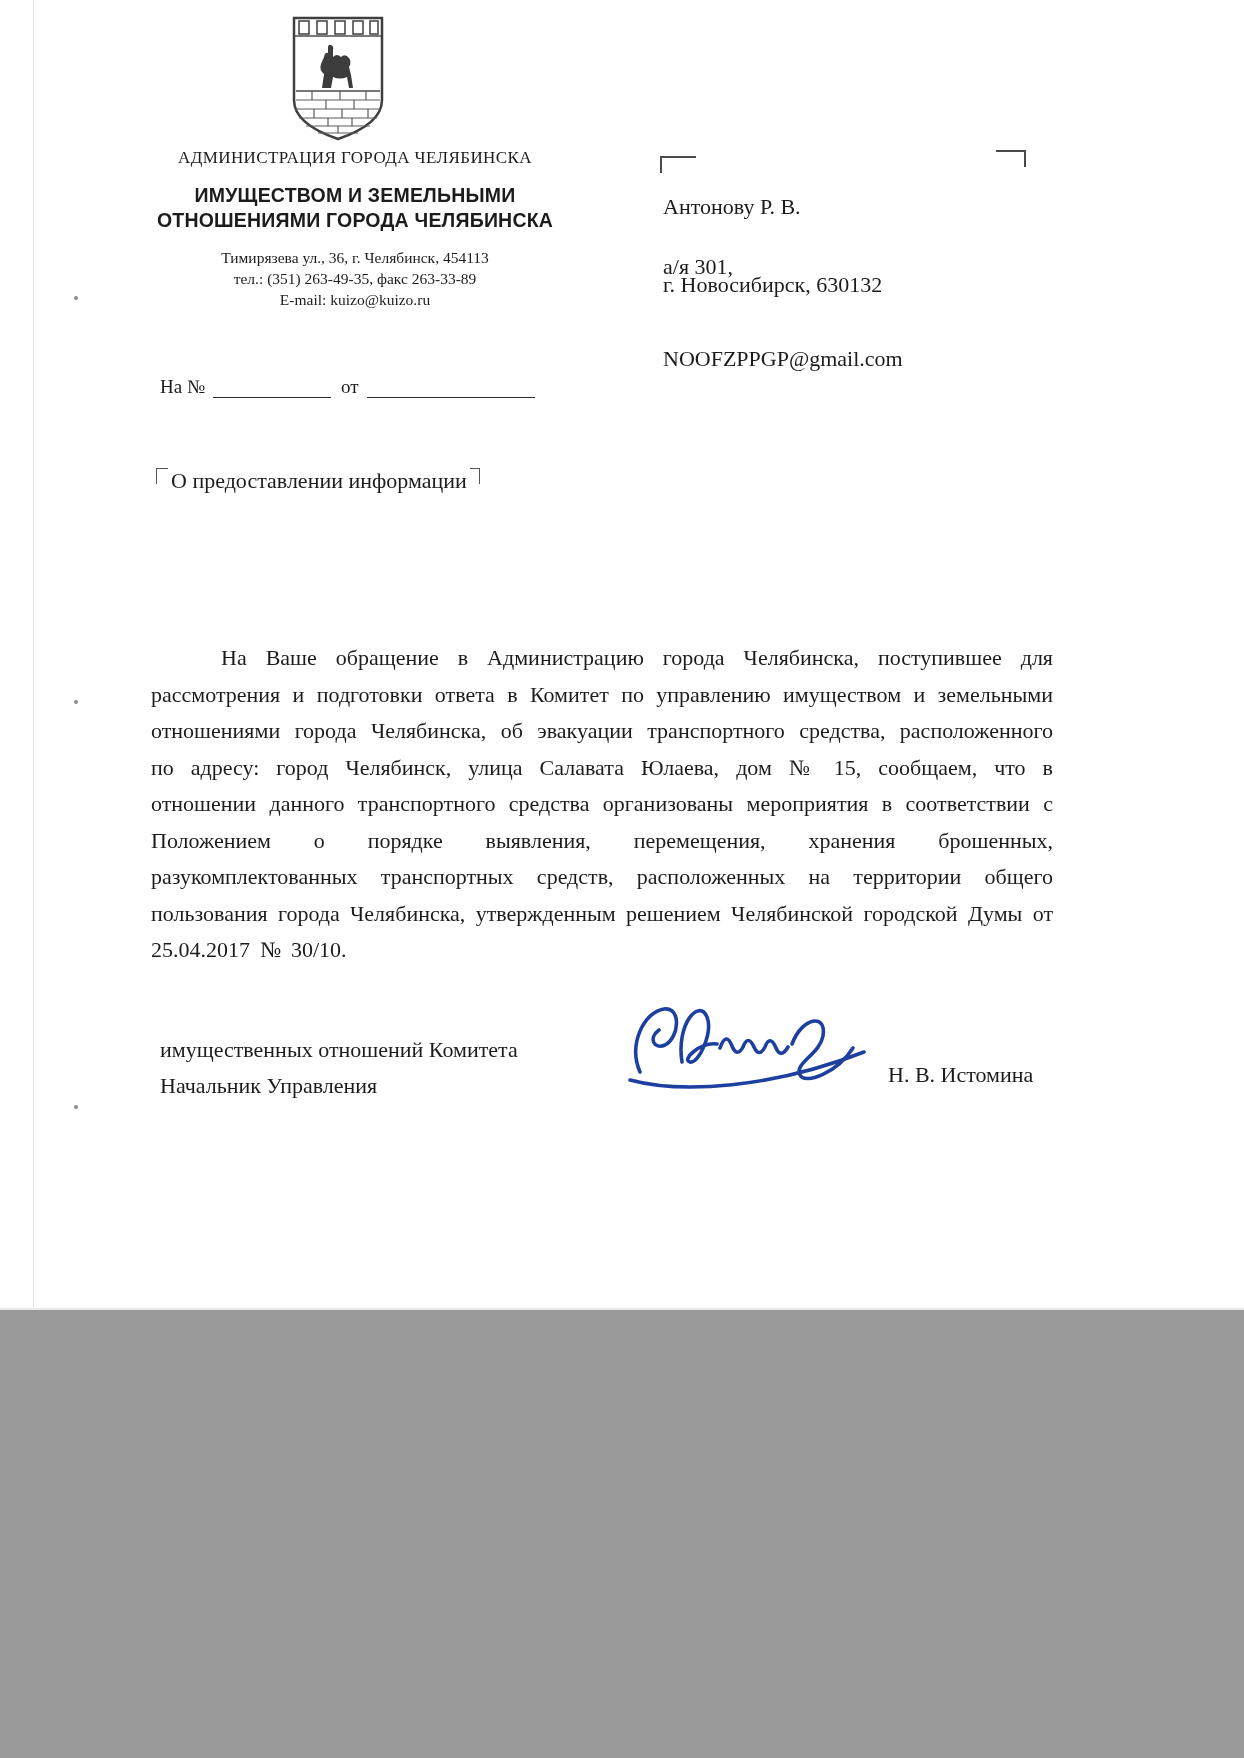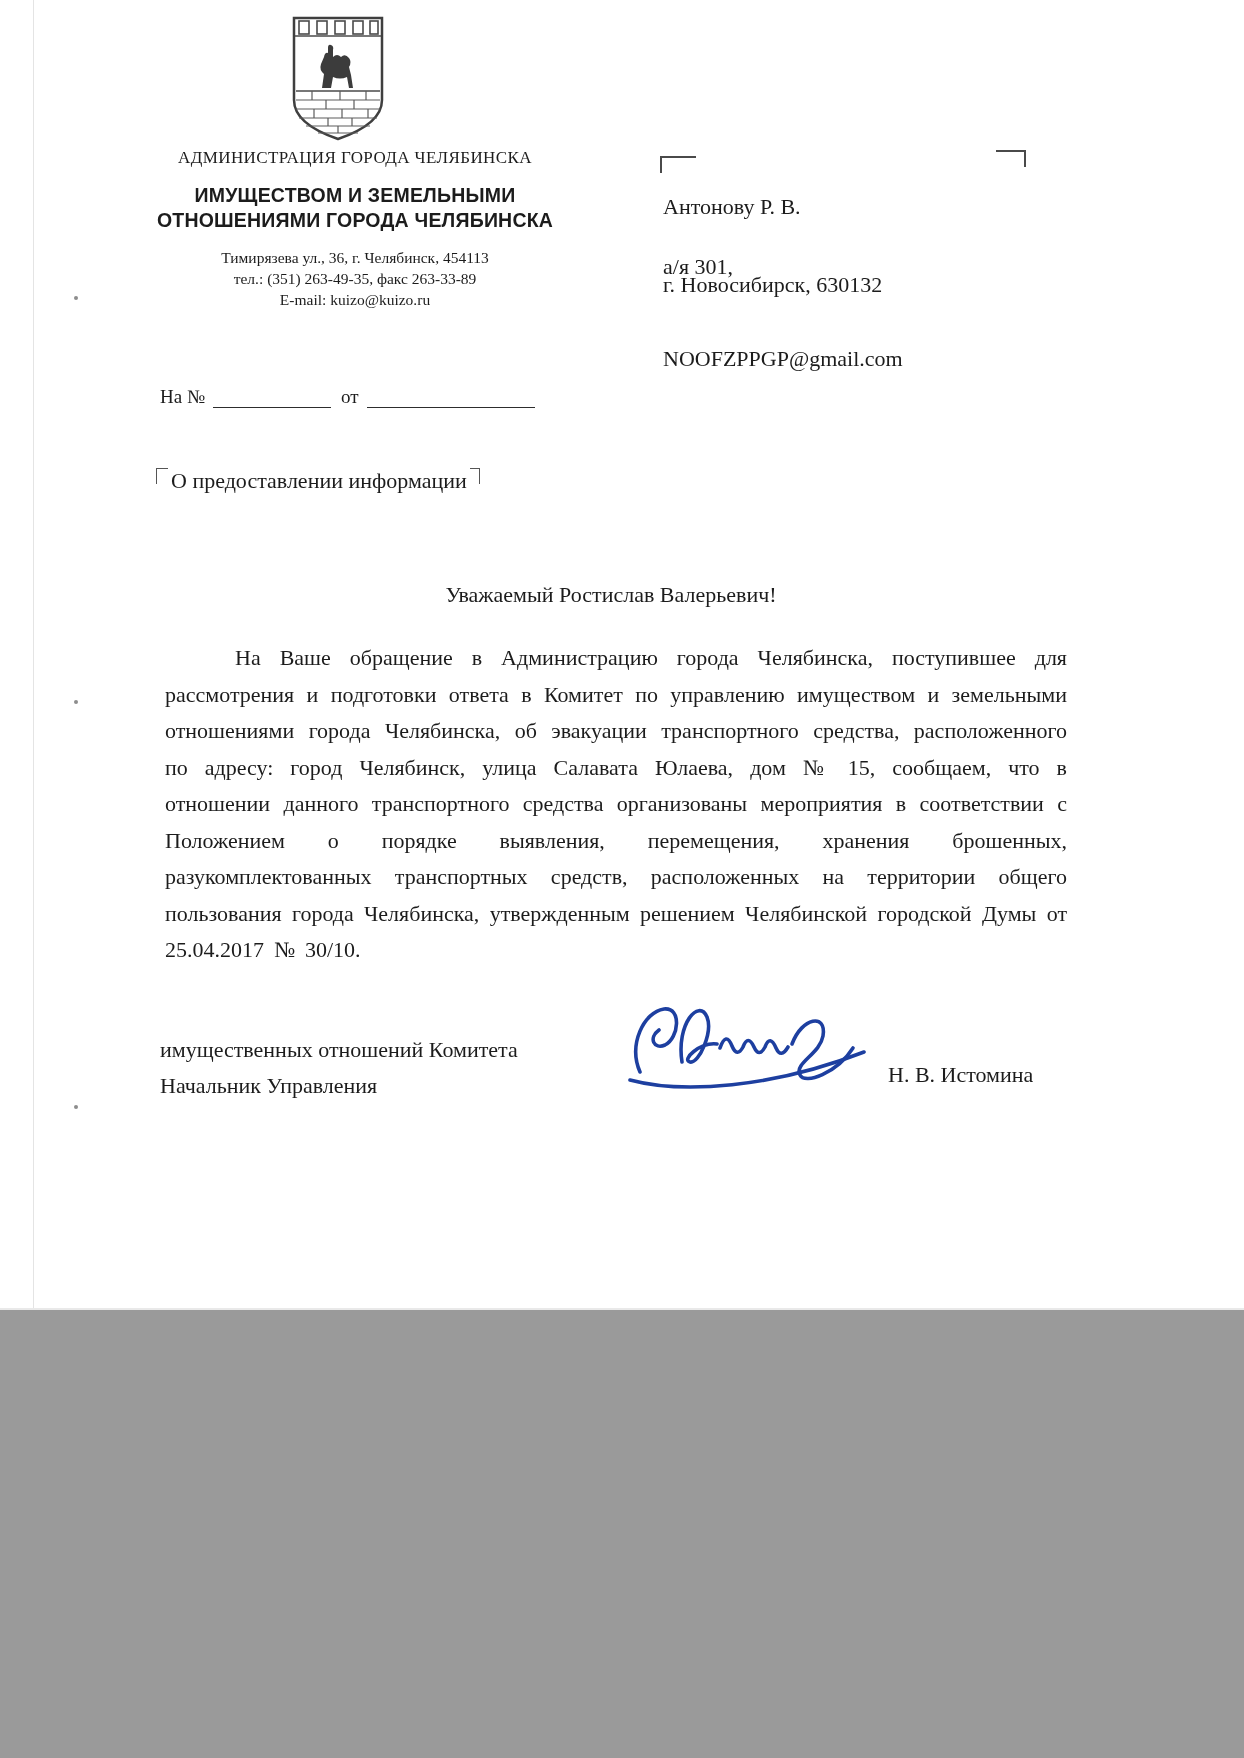--- a/index.html
+++ b/index.html
@@ -18,21 +18,21 @@
 
   
   .head-col { position:absolute; left:148px; top:148px; width:414px; text-align:center; }
   .org-top { font-size:17px; letter-spacing:0.4px; }
   .committee { margin-top:15px; font-family:"Liberation Sans", sans-serif; font-weight:700; font-size:19.5px; line-height:25px; letter-spacing:0.2px; }
   .contacts { margin-top:14px; font-size:15.5px; line-height:21px; }
 
   
   .ref-row { position:absolute; left:160px; font-size:18px; white-space:nowrap; }
   .ref-row-1 { top:336px; }
-  .ref-row-2 { top:386px;text-align:right; }
+  .ref-row-2 { top:376px;text-align:right; }
   .u-field { display:inline-block; border-bottom:1.6px solid #2d2d2d; vertical-align:bottom; text-align:center; }
   .date-field { width:172px; }
   .num-field  { width:228px; }
   .onnum-field { width:118px; }
   .from-field  { width:168px; }
   .u-label { display:inline-block; margin:0 8px 0 10px; font-size:19px; vertical-align:bottom; }
   .stamp {
     font-family:"DejaVu Sans Mono", monospace; font-weight:700; color:#2b4ea8;
     font-size:22px; letter-spacing:3px; position:relative; top:2px; display:inline-block;
     transform:rotate(-0.6deg);
@@ -49,21 +49,21 @@
   .recip-email { top:346px; }
 
   
   .subject { position:absolute; left:156px; top:468px; font-size:22px; white-space:nowrap; }
   .subj-mark-l { display:inline-block; width:11px; height:15px; border-left:1.6px solid #555; border-top:1.6px solid #555; vertical-align:top; margin-right:3px; }
   .subj-mark-r { display:inline-block; width:9px; height:15px; border-right:1.6px solid #555; border-top:1.6px solid #555; vertical-align:top; margin-left:3px; }
 
   
   .salutation { position:absolute; left:160px; top:582px; width:902px; text-align:center; font-size:22px; }
   .body-par {
-    position:absolute; left:165px; top:640px; width:902px;
+    position:absolute; left:151px; top:640px; width:902px;
     font-size:22px; line-height:36.5px; text-align:justify; text-indent:70px;
     word-spacing:4.5px;
   }
 
   
   .sig-title { position:absolute; left:160px; top:1032px; font-size:22px; line-height:36px; }
   .sig-name  { position:absolute; left:888px; top:1062px; font-size:22px; }
   .sig-script { position:absolute; left:620px; top:982px; width:272px; height:128px; }
 
   
@@ -142,21 +142,20 @@
   <div class="addr-mark-r"></div>
   <div class="recipient-line recip-name">Антонову Р. В.</div>
   <div class="recipient-line recip-a1">а/я 301,</div>
   <div class="recipient-line recip-a2">г. Новосибирск, 630132</div>
   <div class="recipient-line recip-email">NOOFZPPGP@gmail.com</div>
 
   <div class="subject">
     <span class="subj-mark-l"></span><span>О предоставлении информации</span><span class="subj-mark-r"></span>
   </div>
 
-  <div class="salutation">Уважаемый Ростислав Валерьевич!</div>
 
   <div class="body-par">На Ваше обращение в  Администрацию города Челябинска, поступившее для рассмотрения и подготовки ответа в Комитет по управлению имуществом и земельными отношениями города Челябинска,  об эвакуации транспортного средства, расположенного по адресу: город Челябинск, улица Салавата Юлаева, дом № 15, сообщаем, что в отношении данного транспортного средства организованы мероприятия в соответствии с Положением о порядке выявления, перемещения, хранения брошенных, разукомплектованных транспортных средств, расположенных на территории общего пользования города Челябинска, утвержденным решением Челябинской городской Думы от 25.04.2017 № 30/10.</div>
 
   <div class="sig-title">
     <div>имущественных отношений Комитета</div>
     <div>Начальник Управления</div>
   </div>
 
   <div class="sig-script">
     <svg width="272" height="128" viewBox="0 0 272 128" xmlns="http://www.w3.org/2000/svg">

